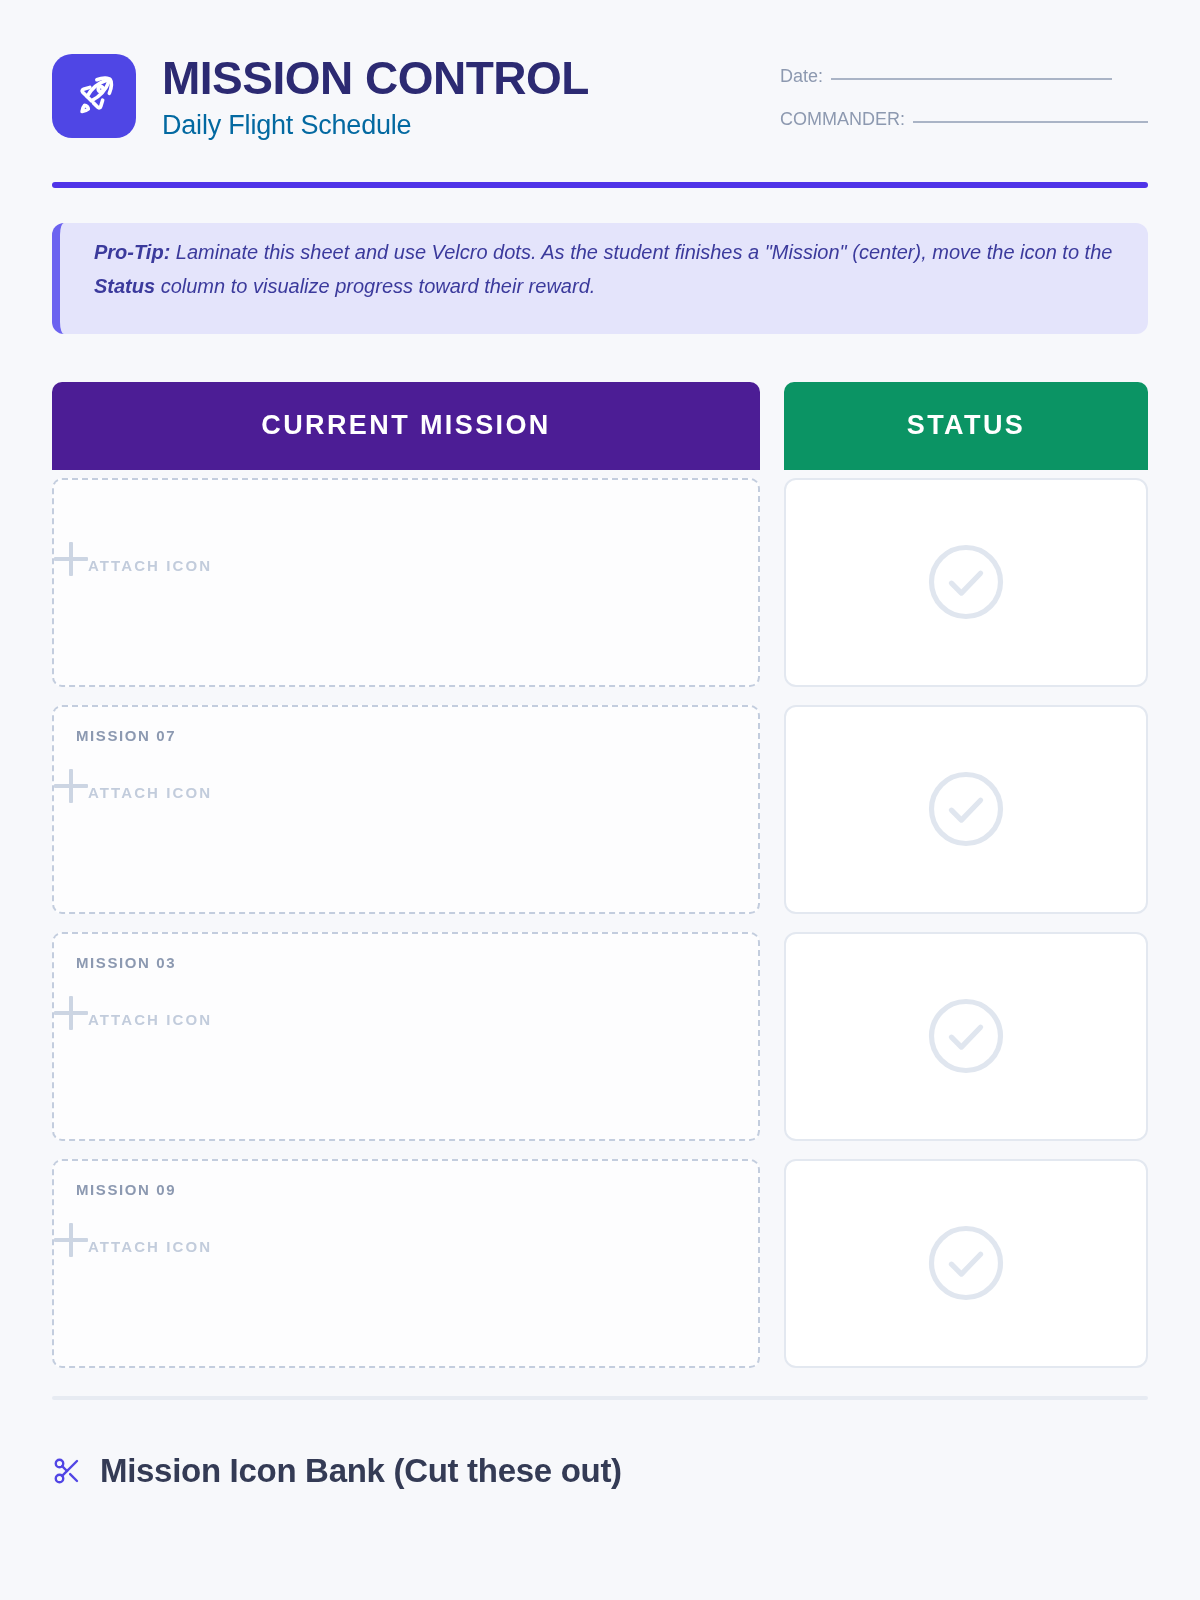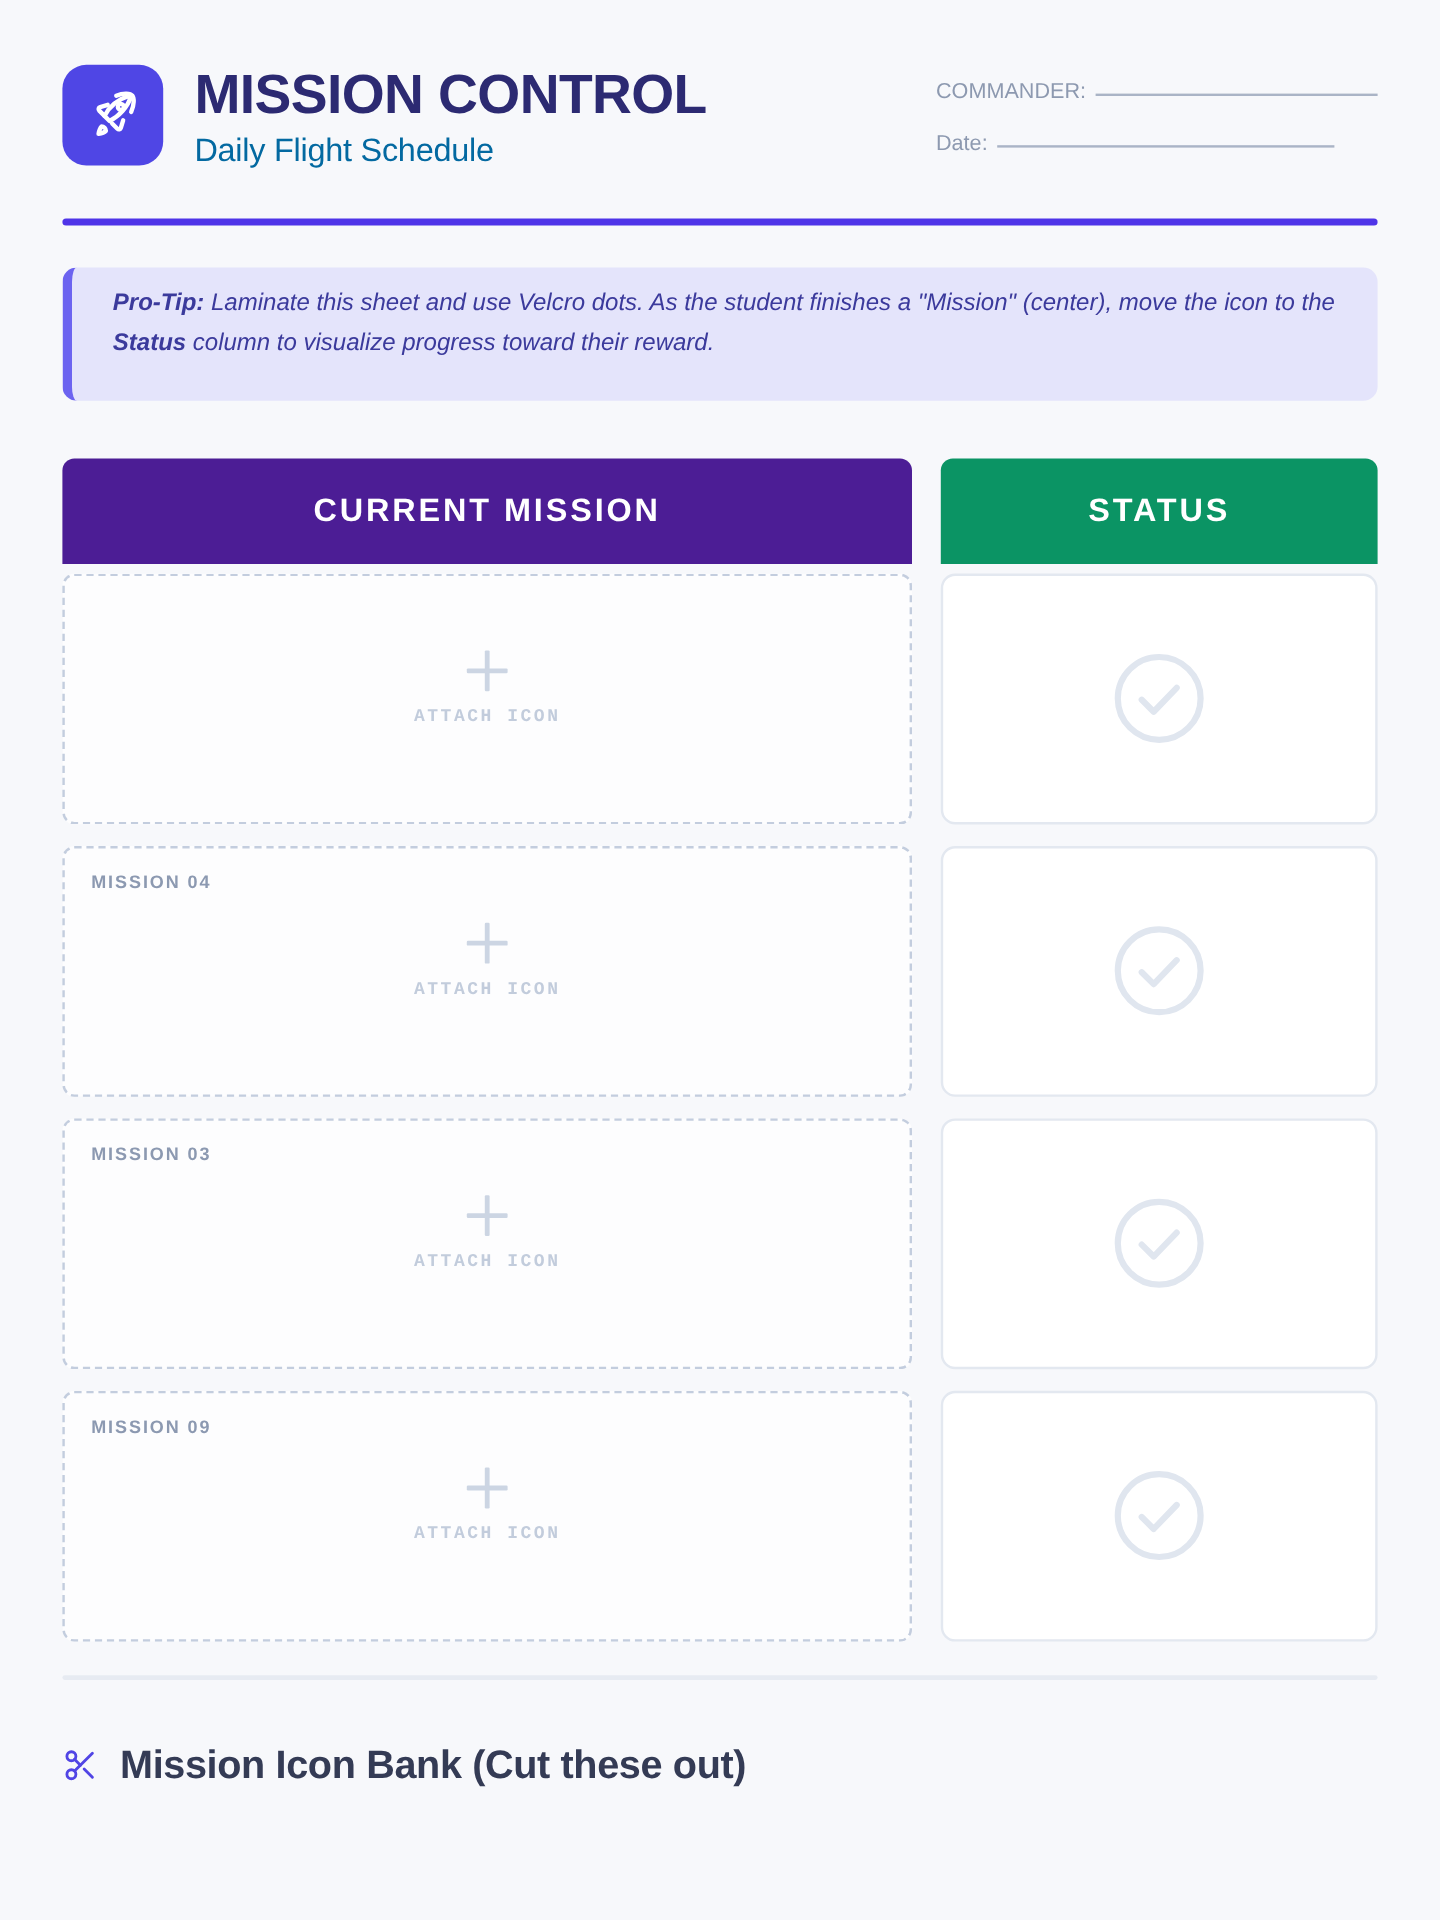--- a/index.html
+++ b/index.html
@@ -157,23 +157,22 @@
     font-weight: 700;
     letter-spacing: 1.6px;
     color: #8c99b1;
   }
 
   .attach {
     position: absolute;
     left: 0; right: 0;
     top: 62px;
     display: flex;
-    flex-direction: column;
-    align-items: center;
-    font-family: Liberation Mono, monospace;
+    flex-direction: row;
+    align-items: center;
   }
   .plus-icon {
     width: 34px;
     height: 34px;
     position: relative;
   }
   .plus-icon::before,
   .plus-icon::after {
     content: "";
     position: absolute;
@@ -243,26 +242,26 @@
         </svg>
       </div>
 
       <div class="brand-text">
         <div class="app-title">MISSION CONTROL</div>
         <div class="app-subtitle">Daily Flight Schedule</div>
       </div>
     </div>
 
     <div class="meta">
+      <div class="meta-row date">
+        <span class="meta-label">Date:</span>
+        <span class="meta-rule"></span>
+      </div>
       <div class="meta-row">
         <span class="meta-label">COMMANDER:</span>
-        <span class="meta-rule"></span>
-      </div>
-      <div class="meta-row date">
-        <span class="meta-label">Date:</span>
         <span class="meta-rule"></span>
       </div>
     </div>
   </div>
 
   <div class="header-rule"></div>
 
   <div class="protip">
     <b>Pro-Tip:</b><span> Laminate this sheet and use Velcro dots. As the student finishes a "Mission" (center), move the icon to the </span><b>Status</b><span> column to visualize progress toward their reward.</span>
   </div>
@@ -284,21 +283,21 @@
       <div class="status-card">
         <svg width="92" height="92" viewBox="0 0 24 24" fill="none" stroke="#e0e6ef" stroke-width="1.35" stroke-linecap="round" stroke-linejoin="round">
           <circle cx="12" cy="12" r="9"></circle>
           <path d="M8.2 12.3l2.6 2.6 5-5.2"></path>
         </svg>
       </div>
     </div>
 
     <div class="row">
       <div class="mission-card">
-        <div class="mission-label">MISSION 04</div>
+        <div class="mission-label">MISSION 07</div>
         <div class="attach">
           <span class="plus-icon"></span>
           <span class="attach-text">ATTACH ICON</span>
         </div>
       </div>
       <div class="status-card">
         <svg width="92" height="92" viewBox="0 0 24 24" fill="none" stroke="#e0e6ef" stroke-width="1.35" stroke-linecap="round" stroke-linejoin="round">
           <circle cx="12" cy="12" r="9"></circle>
           <path d="M8.2 12.3l2.6 2.6 5-5.2"></path>
         </svg>

